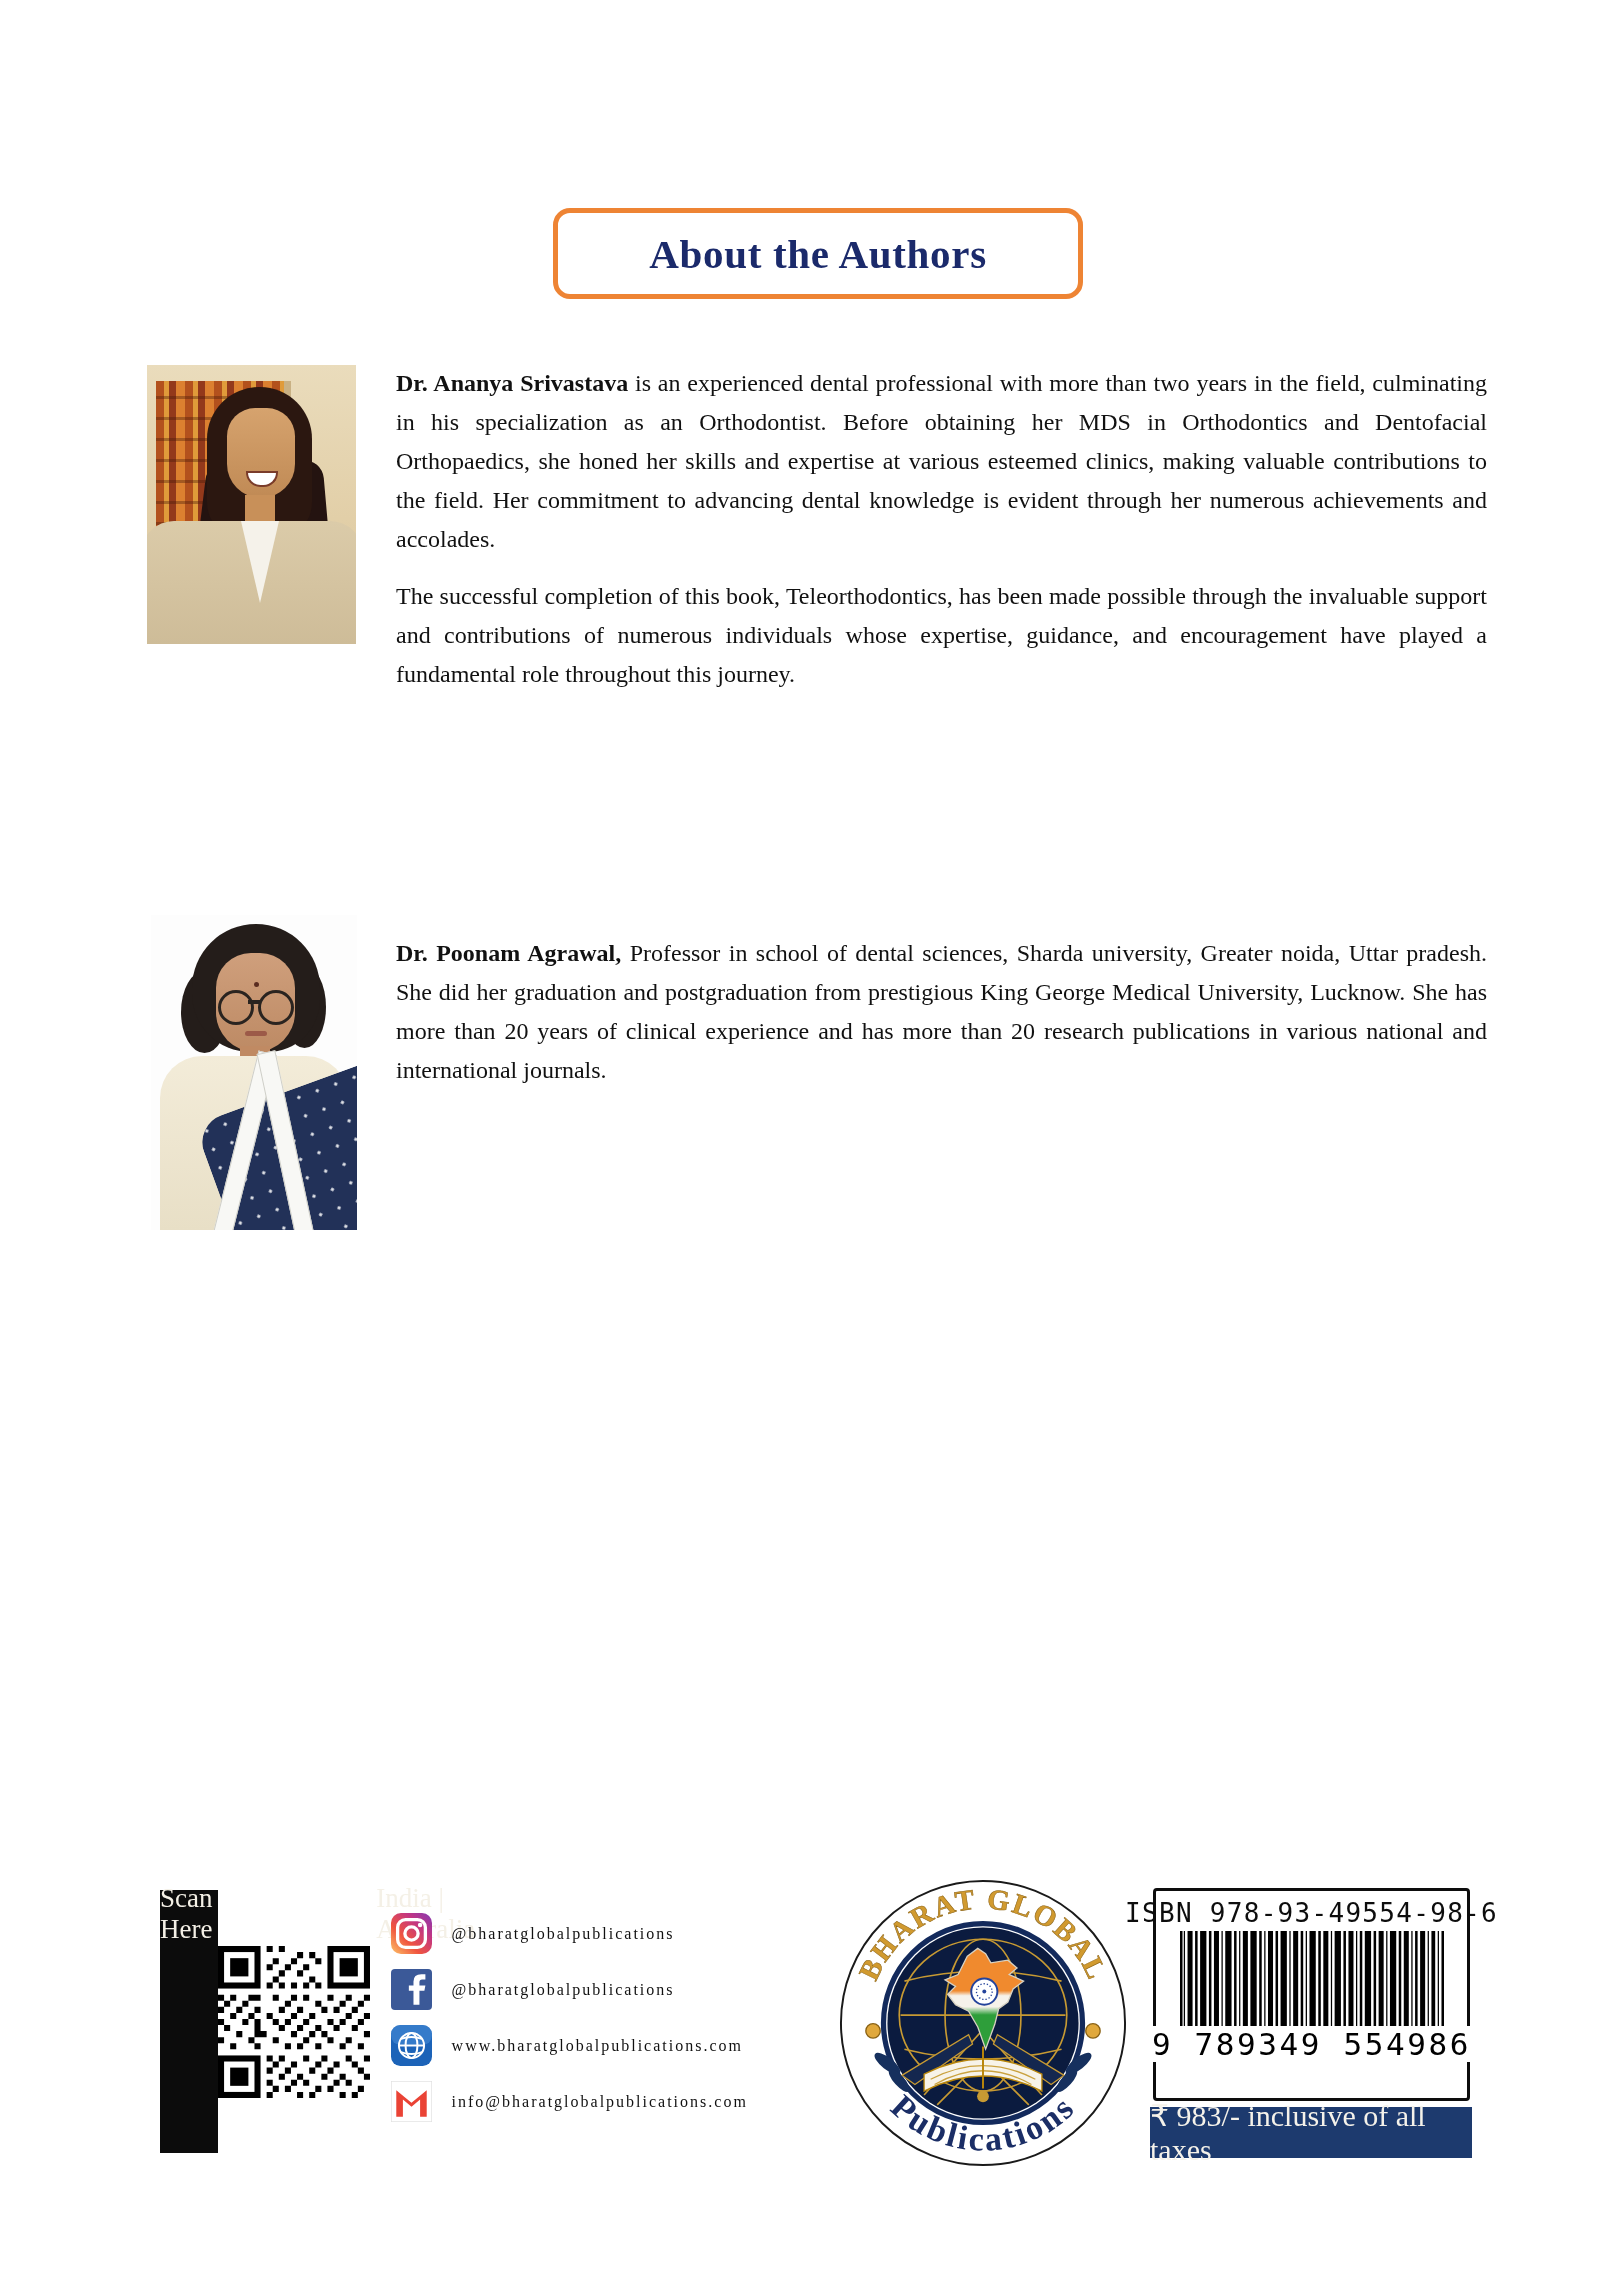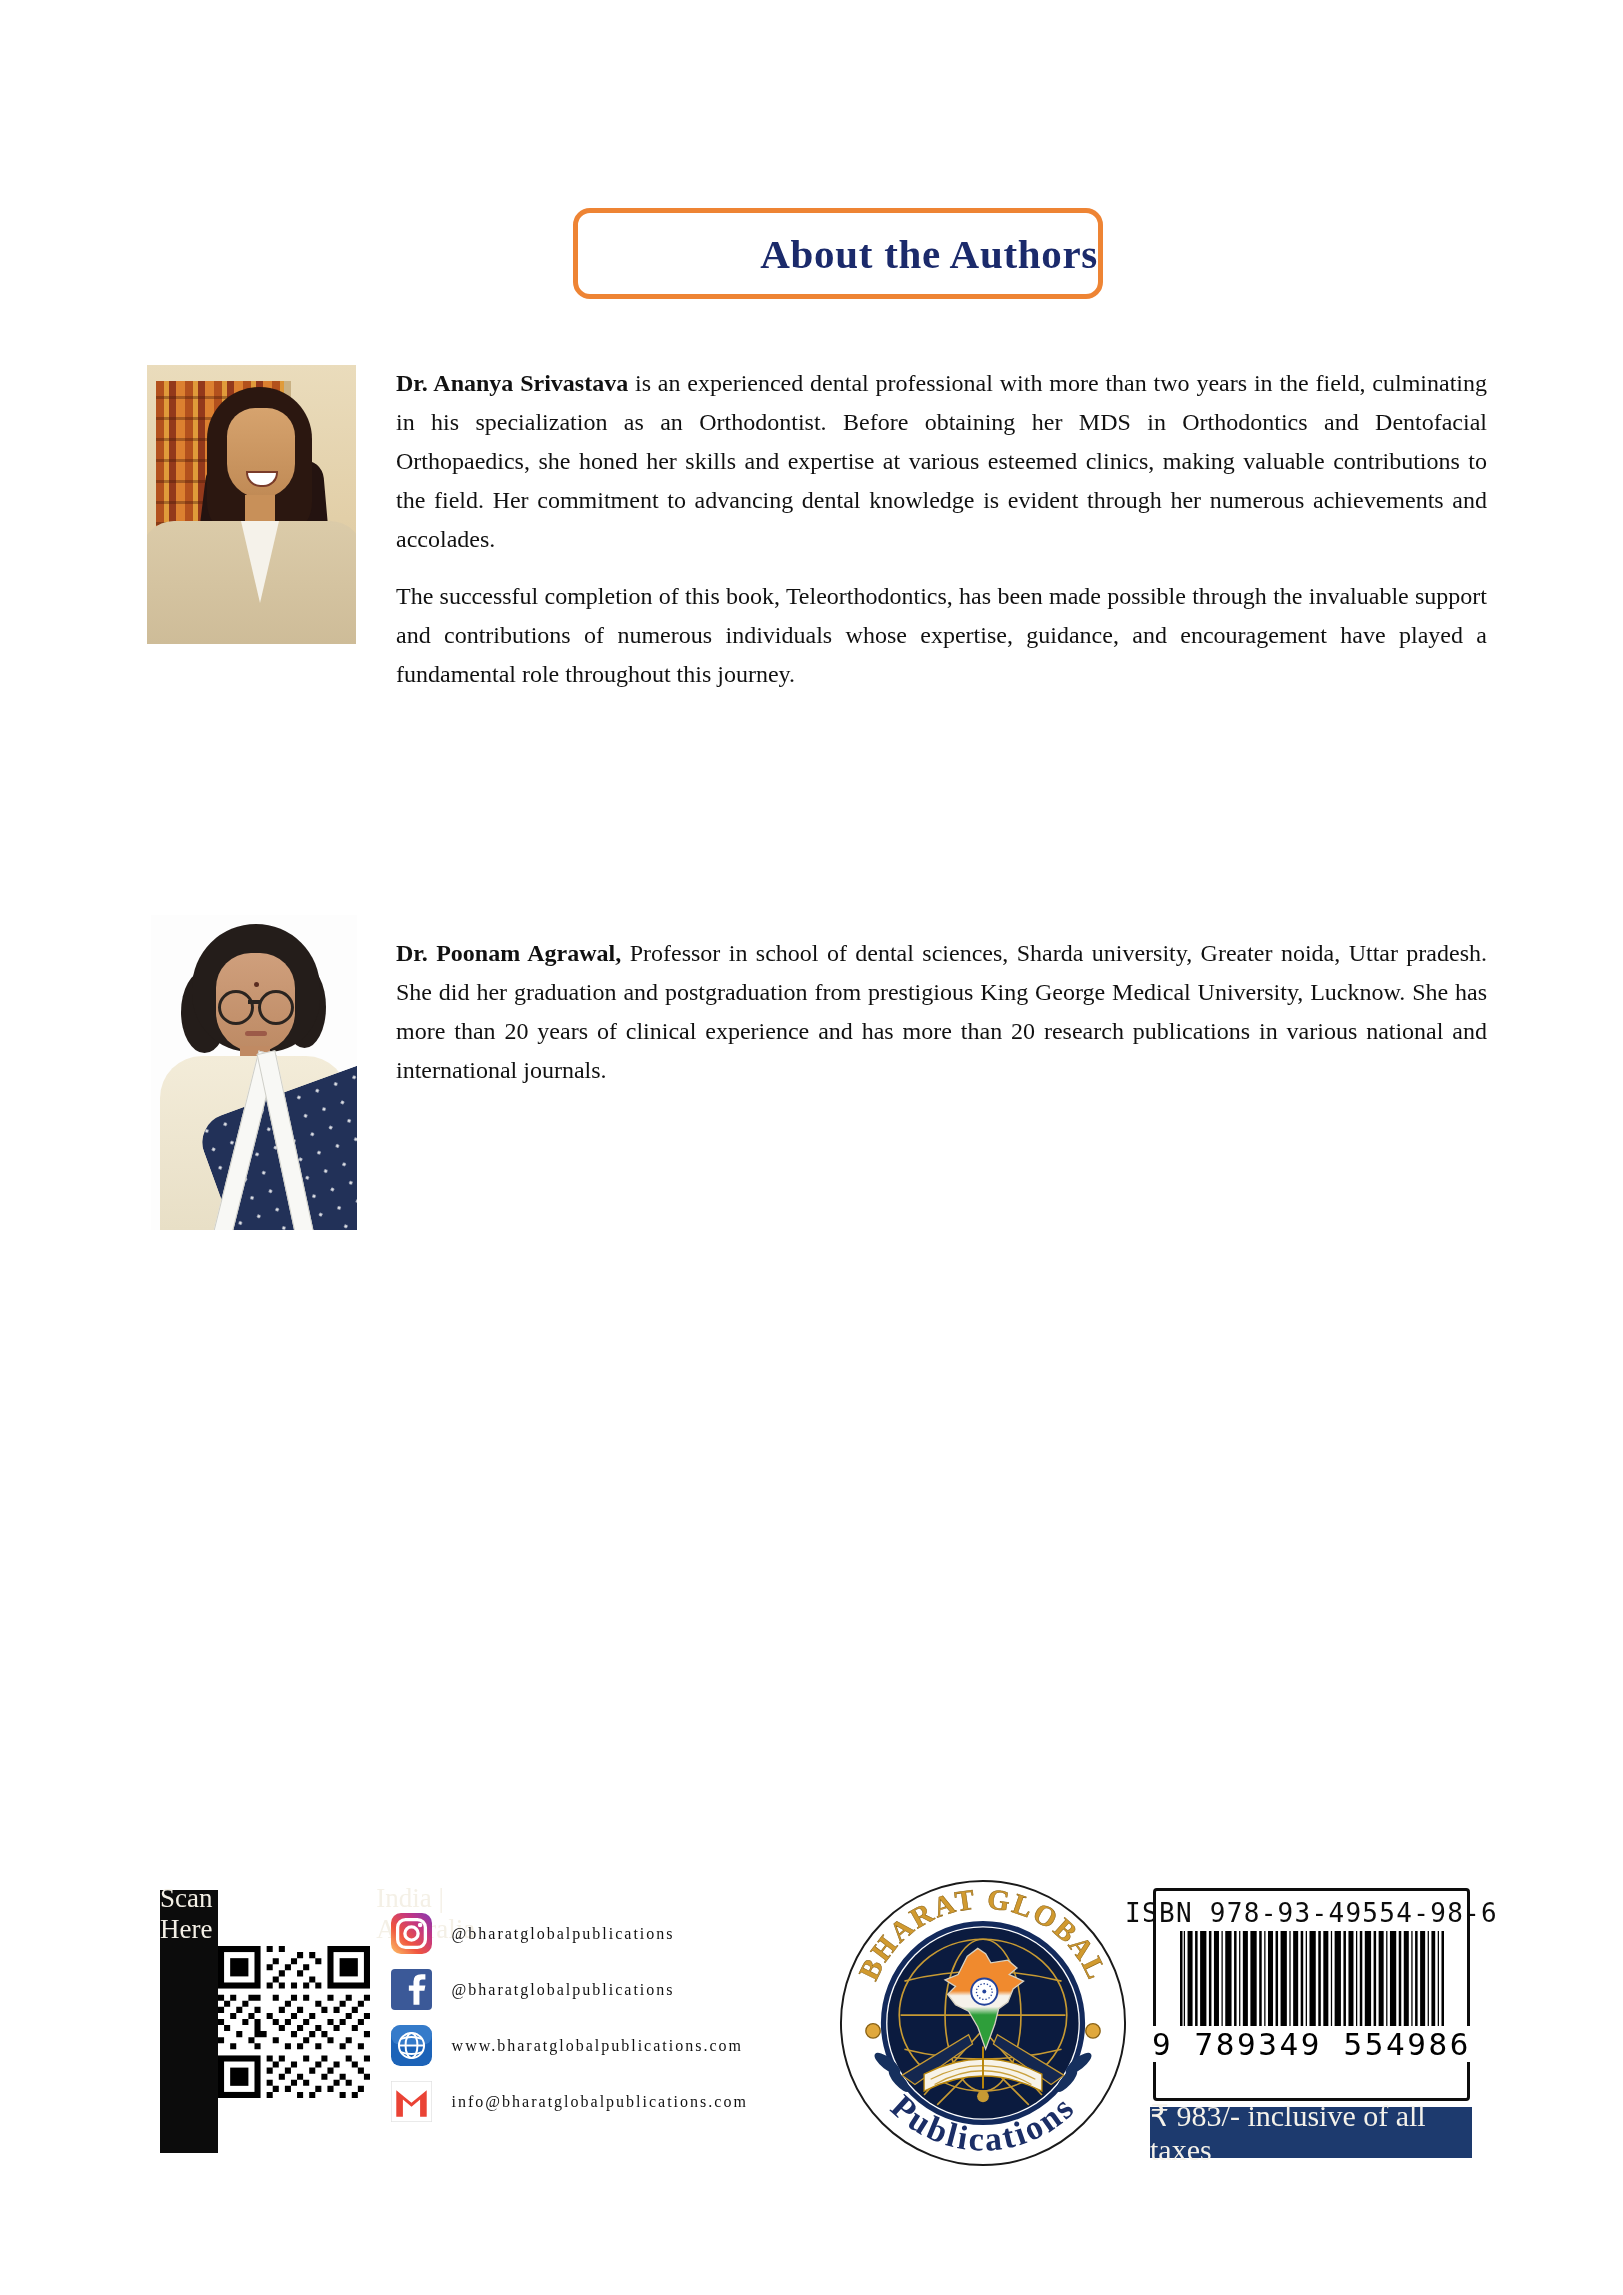--- a/index.html
+++ b/index.html
@@ -2,21 +2,21 @@
 <html style="font-size:10.5px"><head>
 <meta charset="utf-8">
 <style>
   html,body{margin:0;padding:0;}
   body{width:1623px;height:2295px;background:#ffffff;font-family:"Liberation Serif",serif;position:relative;}
   #page{position:absolute;left:0;top:0;width:1623px;height:2295px;background:#fff;overflow:hidden;}
 
   
   .title-box{position:absolute;left:553px;top:208px;width:520px;height:81px;
     border:5.9px solid #ee8434;border-radius:17px;background:#fff;
-    display:flex;align-items:center;justify-content:flex-end;box-shadow:0 0 0 1.3px #fff inset;margin-left:20px;}
+    display:flex;align-items:center;justify-content:center;box-shadow:0 0 0 1.3px #fff inset;}
   .title-box h1{margin:0;font-size:41px;font-weight:bold;color:#1b2a6b;letter-spacing:0.7px;}
 
   
   .bio{position:absolute;left:396px;width:1091px;font-size:24px;line-height:39px;color:#111;text-align:justify;}
   .bio p{margin:0 0 17.7px 0;}
   .bio .lead{font-weight:bold;}
   #bio-1{top:364px;}
   #bio-2{top:934px;}
 
   

